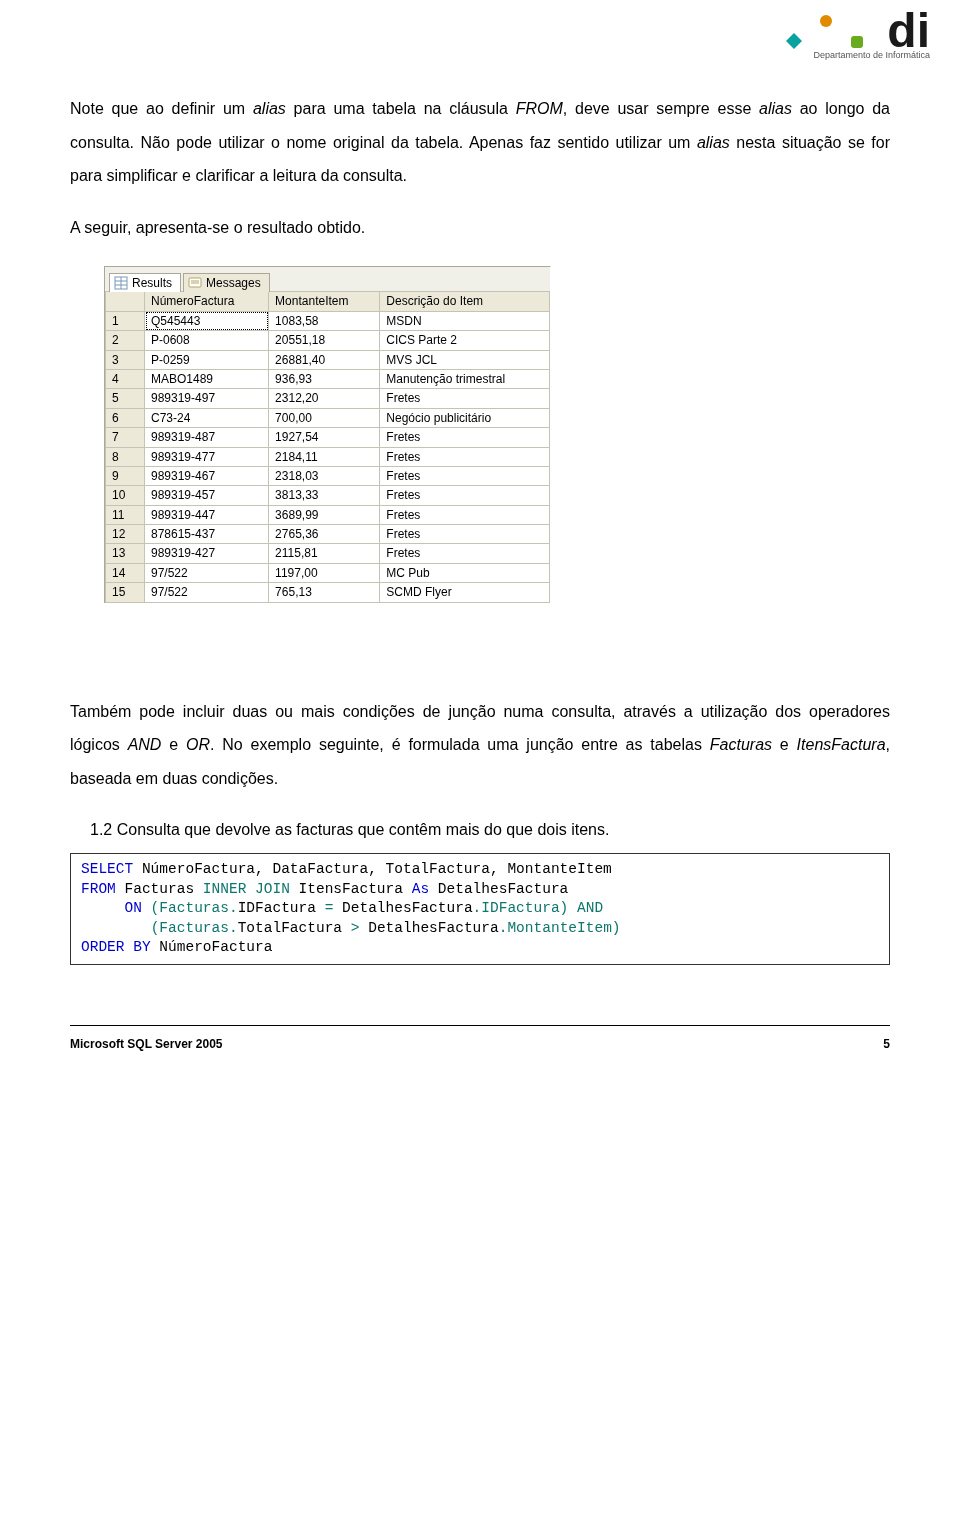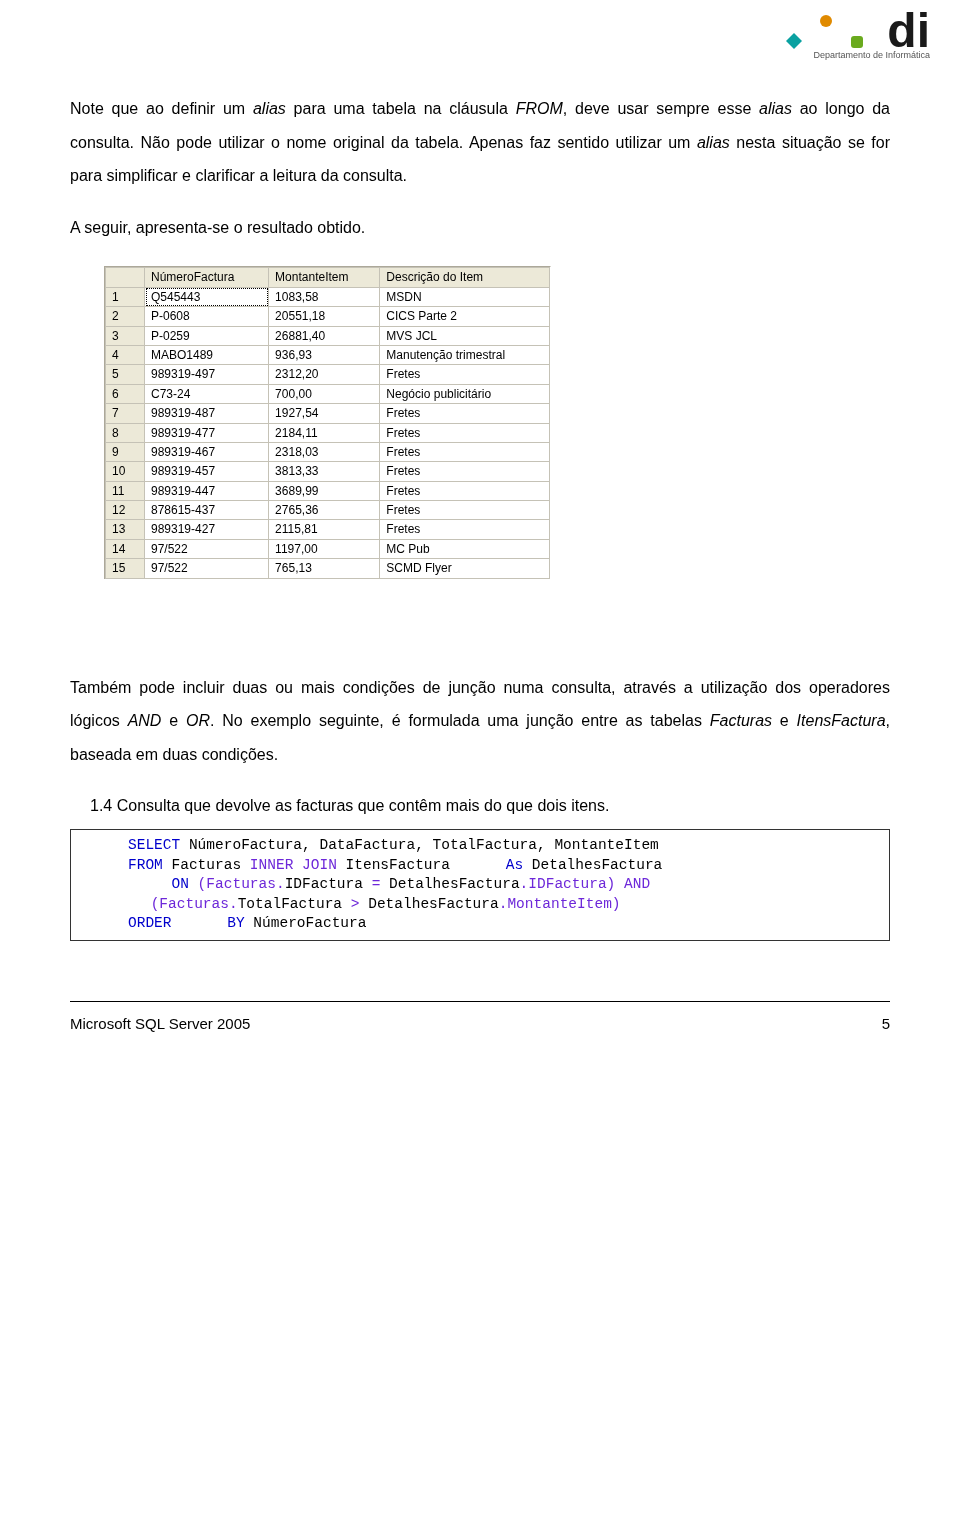--- a/index.html
+++ b/index.html
@@ -119,37 +119,37 @@
   .sql-box {
     border: 1px solid #333;
     padding: 6px 10px;
     font-family: "Courier New", monospace;
     font-size: 14.5px;
     line-height: 1.35;
     white-space: pre;
     overflow-x: auto;
     margin: 6px 0 40px 0;
   }
-  .kw-blue  { color: #0000cc; margin-left: 47px; }
-  .kw-gray  { color: #6d28d9; }
+  .kw-blue  { color: #0000cc; }
+  .kw-gray  { color: #0f766e; }
 
   .sec-title {
     font-size: 16px;
     font-weight: normal;
     margin: 10px 0 6px 20px;
   }
 
   .footer {
     border-top: 1px solid #000;
     padding-top: 6px;
     display: flex;
     justify-content: space-between;
     font-family: Verdana, sans-serif;
-    font-size: 15px;
-    font-weight: normal;
+    font-size: 12px;
+    font-weight: bold;
     margin-top: 60px;
   }
 </style>
 </head>
 <body>
 
 <div class="header-logo">
   <div class="logo-icons">
     <svg width="18" height="18">
         <polygon points="9,1 17,9 9,17 1,9" fill="#0aa1a1"></polygon>
@@ -166,20 +166,43 @@
 </div>
 
 <div class="body-text">
   <p>
     <span>Note que ao definir um </span><em>alias</em><span> para uma tabela na cláusula </span><em>FROM</em><span>, deve usar sempre esse </span><em>alias</em><span> ao longo da consulta. Não pode utilizar o nome original da tabela. Apenas faz sentido utilizar um </span><em>alias</em><span> nesta situação se for para simplificar e clarificar a leitura da consulta.</span>
   </p>
   <p>A seguir, apresenta-se o resultado obtido.</p>
 </div>
 
 <div class="results-wrap">
+  <div class="tabs">
+    <div class="tab">
+      <span class="tab-icon">
+        <svg width="14" height="14">
+            <rect x="1" y="1" width="12" height="12" fill="#fff" stroke="#7a98b8"></rect>
+            <line x1="1" y1="5" x2="13" y2="5" stroke="#7a98b8"></line>
+            <line x1="1" y1="9" x2="13" y2="9" stroke="#7a98b8"></line>
+            <line x1="7" y1="1" x2="7" y2="13" stroke="#7a98b8"></line>
+          </svg>
+      </span>
+      <span>Results</span>
+    </div>
+    <div class="tab inactive">
+      <span class="tab-icon">
+        <svg width="14" height="14">
+            <rect x="1" y="2" width="12" height="9" rx="1" fill="#fff" stroke="#b5a46a"></rect>
+            <line x1="3" y1="5" x2="11" y2="5" stroke="#b5a46a"></line>
+            <line x1="3" y1="7" x2="11" y2="7" stroke="#b5a46a"></line>
+          </svg>
+      </span>
+      <span>Messages</span>
+    </div>
+  </div>
   <table class="grid">
     <thead>
       <tr>
         <th></th>
         <th>NúmeroFactura</th>
         <th>MontanteItem</th>
         <th>Descrição do Item</th>
       </tr>
     </thead>
     <tbody id="grid-body">
@@ -276,21 +299,21 @@
       </tbody>
   </table>
 </div>
 
 <div class="body-text">
   <p>
     <span>Também pode incluir duas ou mais condições de junção numa consulta, através a utilização dos operadores lógicos </span><em>AND</em><span> e </span><em>OR</em><span>. No exemplo seguinte, é formulada uma junção entre as tabelas </span><em>Facturas</em><span> e </span><em>ItensFactura</em><span>, baseada em duas condições.</span>
   </p>
 </div>
 
-<div class="sec-title">1.4   Consulta que devolve as facturas que contêm mais do que dois itens.</div>
+<div class="sec-title">1.2   Consulta que devolve as facturas que contêm mais do que dois itens.</div>
 
 <div class="sql-box"><span class="kw-blue">SELECT</span><span> NúmeroFactura, DataFactura, TotalFactura, MontanteItem</span>
 <span class="kw-blue">FROM</span><span> Facturas </span><span class="kw-gray">INNER</span><span> </span><span class="kw-gray">JOIN</span><span> ItensFactura </span><span class="kw-blue">As</span><span> DetalhesFactura</span>
 <span>     </span><span class="kw-blue">ON</span><span class="kw-gray"> (Facturas</span><span class="kw-gray">.</span><span>IDFactura </span><span class="kw-gray">=</span><span> DetalhesFactura</span><span class="kw-gray">.</span><span class="kw-gray">IDFactura) </span><span class="kw-gray">AND</span>
 <span>        </span><span class="kw-gray">(Facturas</span><span class="kw-gray">.</span><span>TotalFactura </span><span class="kw-gray">&gt;</span><span> DetalhesFactura</span><span class="kw-gray">.</span><span class="kw-gray">MontanteItem)</span>
 <span class="kw-blue">ORDER</span><span> </span><span class="kw-blue">BY</span><span> NúmeroFactura</span></div>
 
 <div class="footer">
   <span>Microsoft SQL Server 2005</span>
   <span>5</span>

